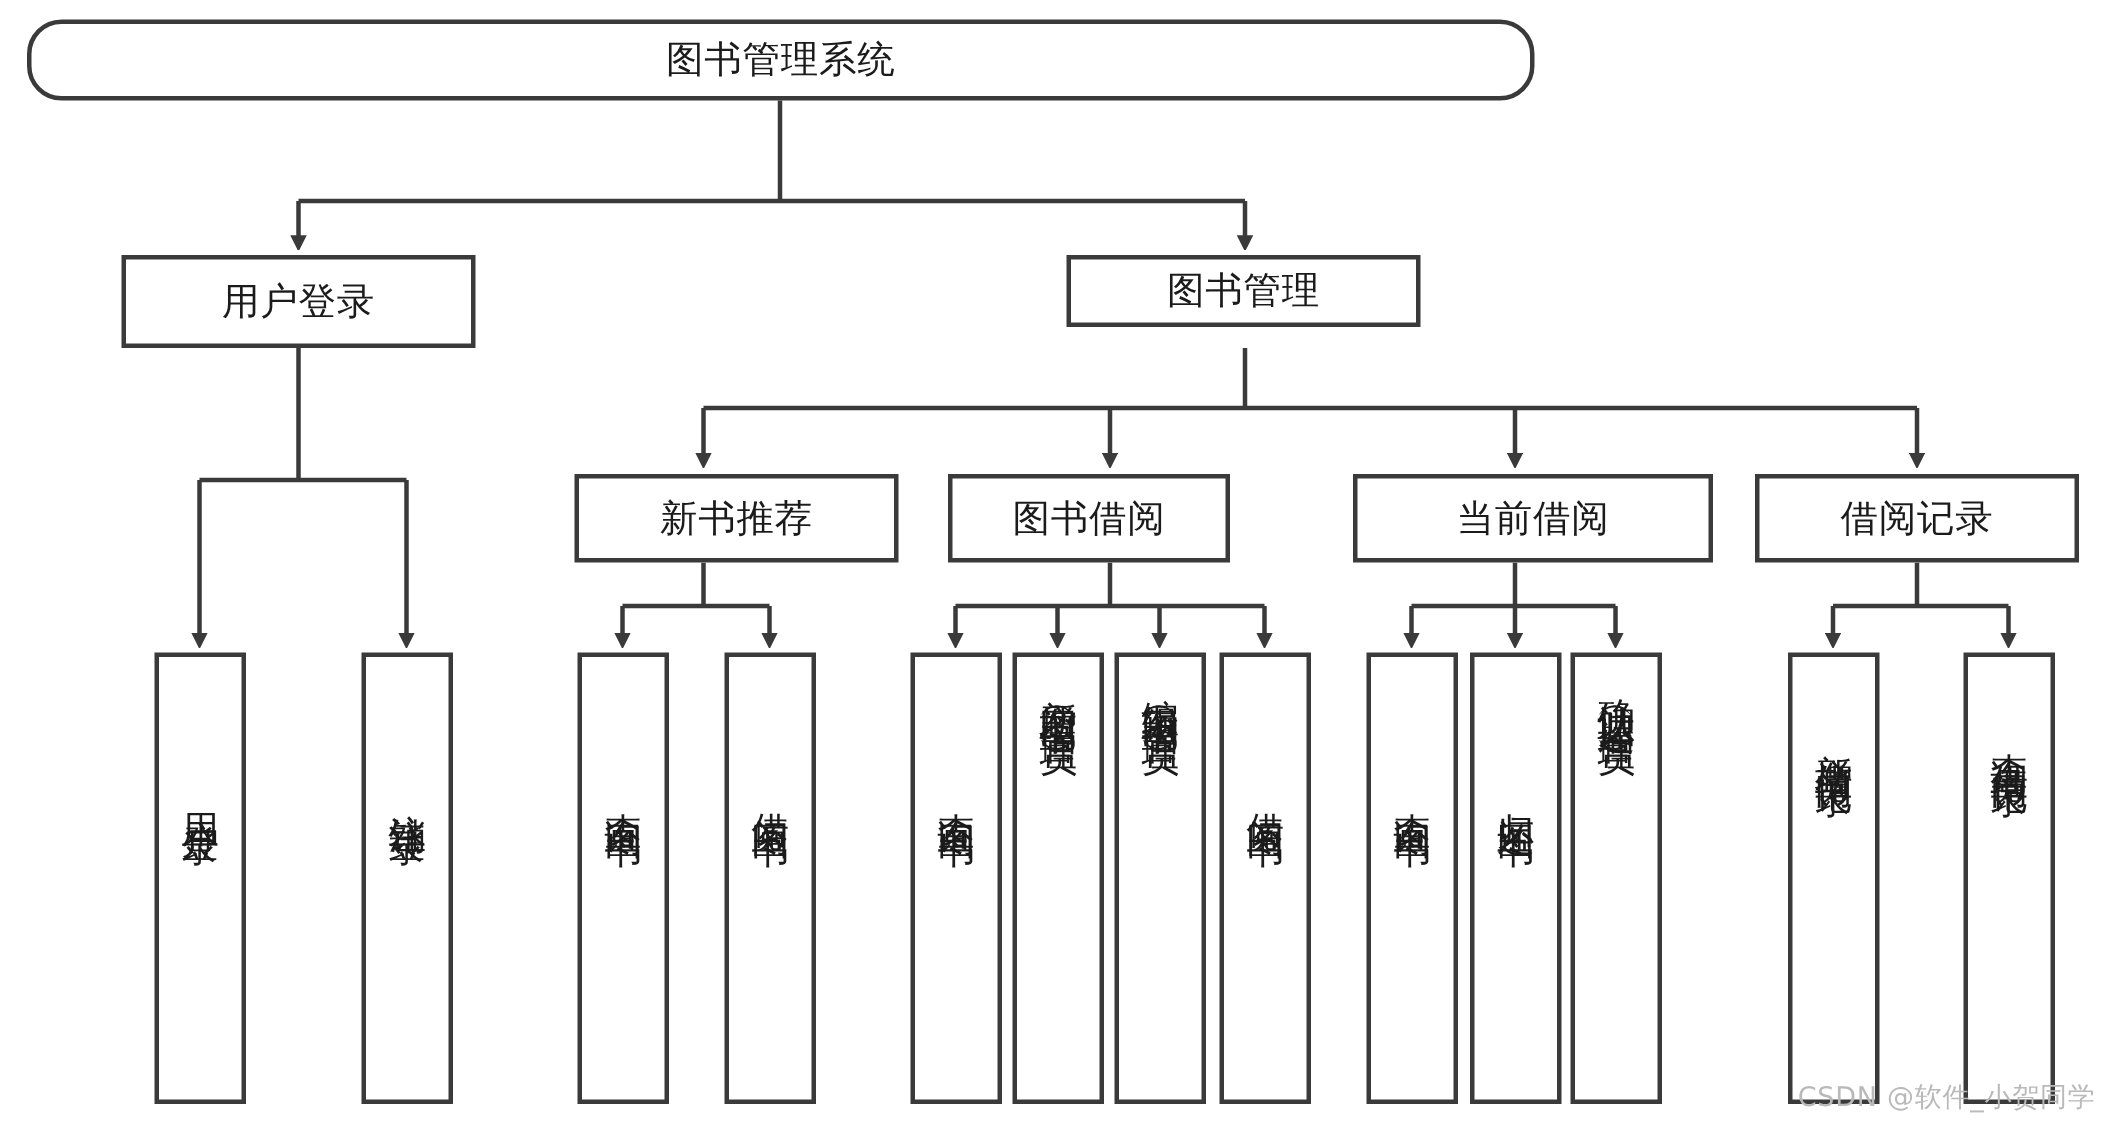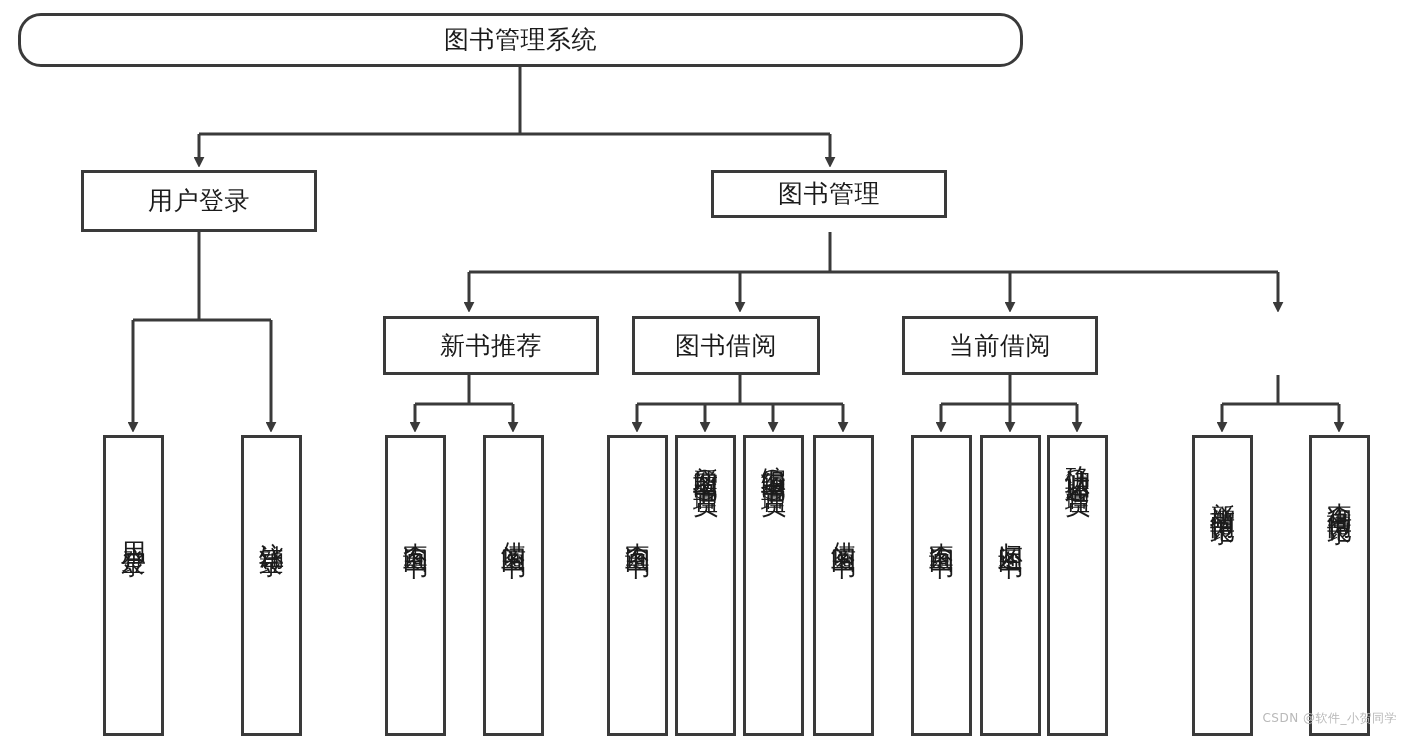--- a/index.html
+++ b/index.html
@@ -61,22 +61,22 @@
     text-orientation: upright;
     font-size: 25px;
     line-height: 1.0;
     letter-spacing: 4px;
     white-space: nowrap;
     height: auto;
   }
   #watermark {
     position: absolute;
     right: 8px;
-    bottom: 20px;
-    font-size: 12px;
+    bottom: 4px;
+    font-size: 18px;
     color: #b9b9b9;
     white-space: nowrap;
     letter-spacing: 0.5px;
   }
 </style>
 </head>
 <body>
 
 <div id="diagram-root">
 
@@ -143,24 +143,27 @@
   </div>
 
   <div class="node horiz" style="left:383px; top:316px; width:216px; height:59px;">
     <span class="label">新书推荐</span>
   </div>
 
   <div class="node horiz" style="left:632px; top:316px; width:188px; height:59px;">
     <span class="label">图书借阅</span>
   </div>
 
-  <div class="node horiz" style="left:902px; top:316px; width:196px; height:59px;">
+  <div class="node horiz" style="left:902px; top:316px; width:240px; height:59px;">
     <span class="label">当前借阅</span>
   </div>
 
+  <div class="node horiz" style="left:1170px; top:316px; width:216px; height:59px;">
+    <span class="label">借阅记录</span>
+  </div>
 
   <div class="node vert" style="left:103px; top:435px; width:61px; height:301px; padding-top:84px;">
     <span class="label">用户登录</span>
   </div>
 
   <div class="node vert" style="left:241px; top:435px; width:61px; height:301px; padding-top:84px;">
     <span class="label">注销登录</span>
   </div>
 
   <div class="node vert" style="left:385px; top:435px; width:61px; height:301px; padding-top:84px;">

